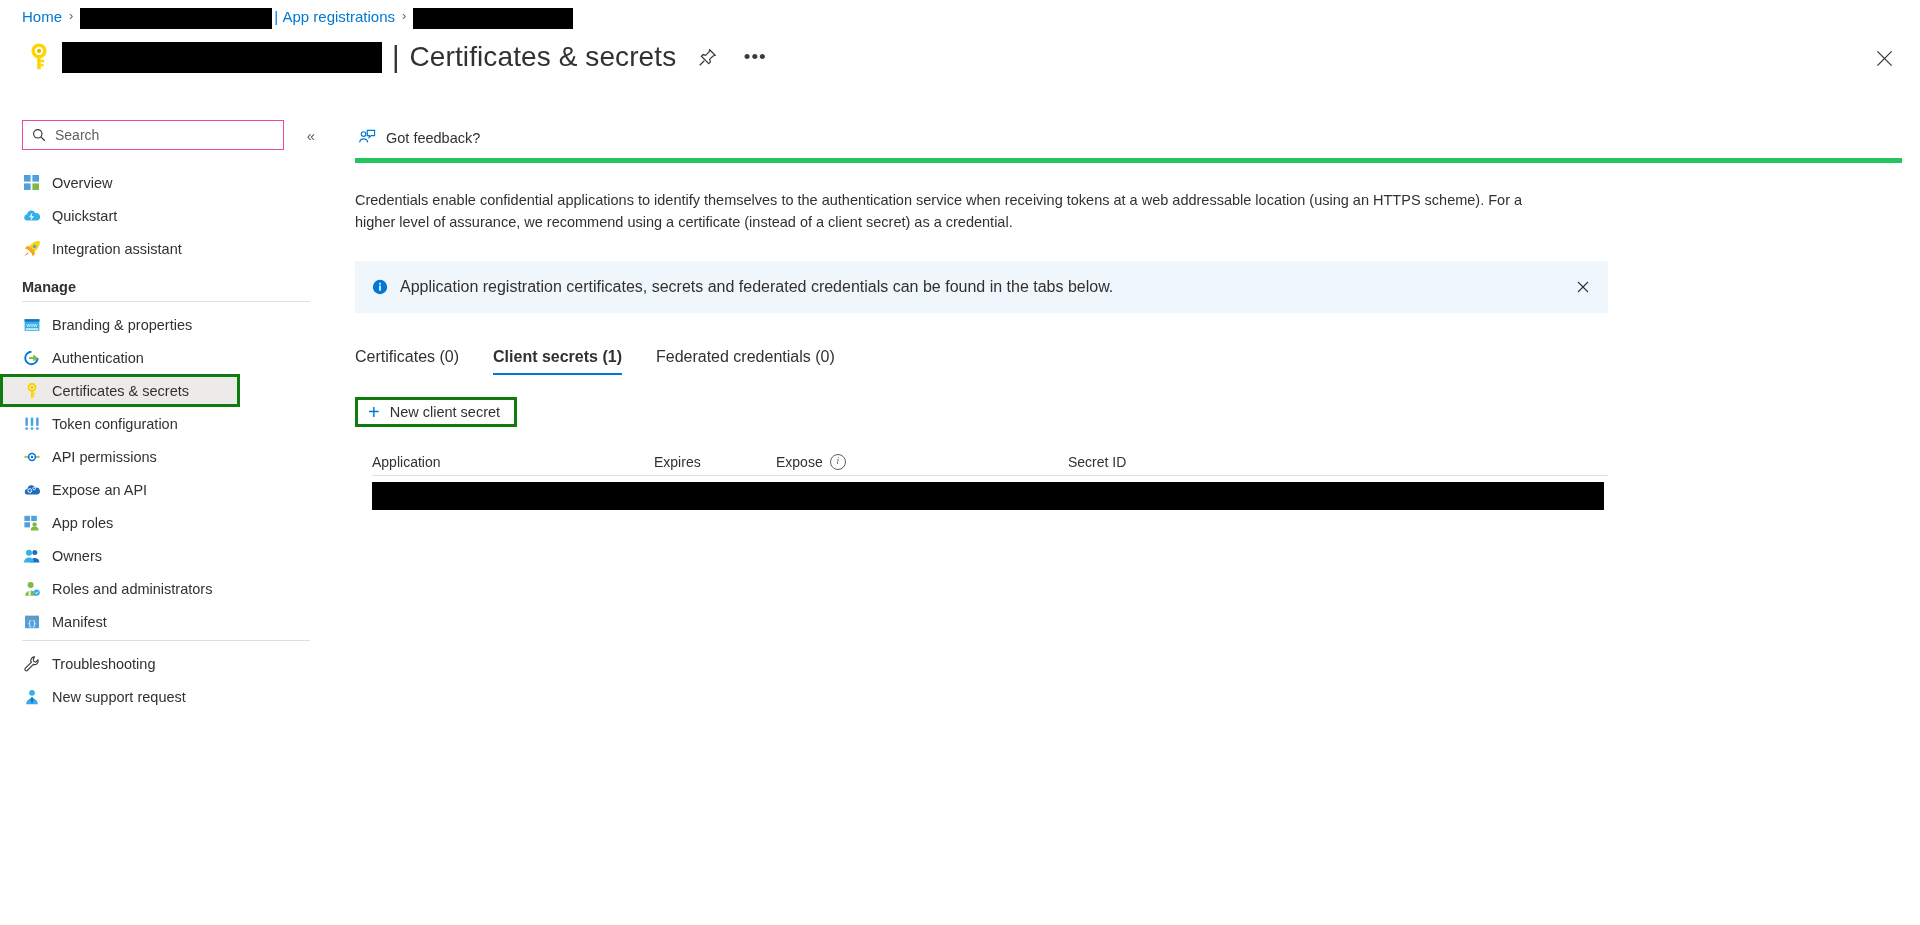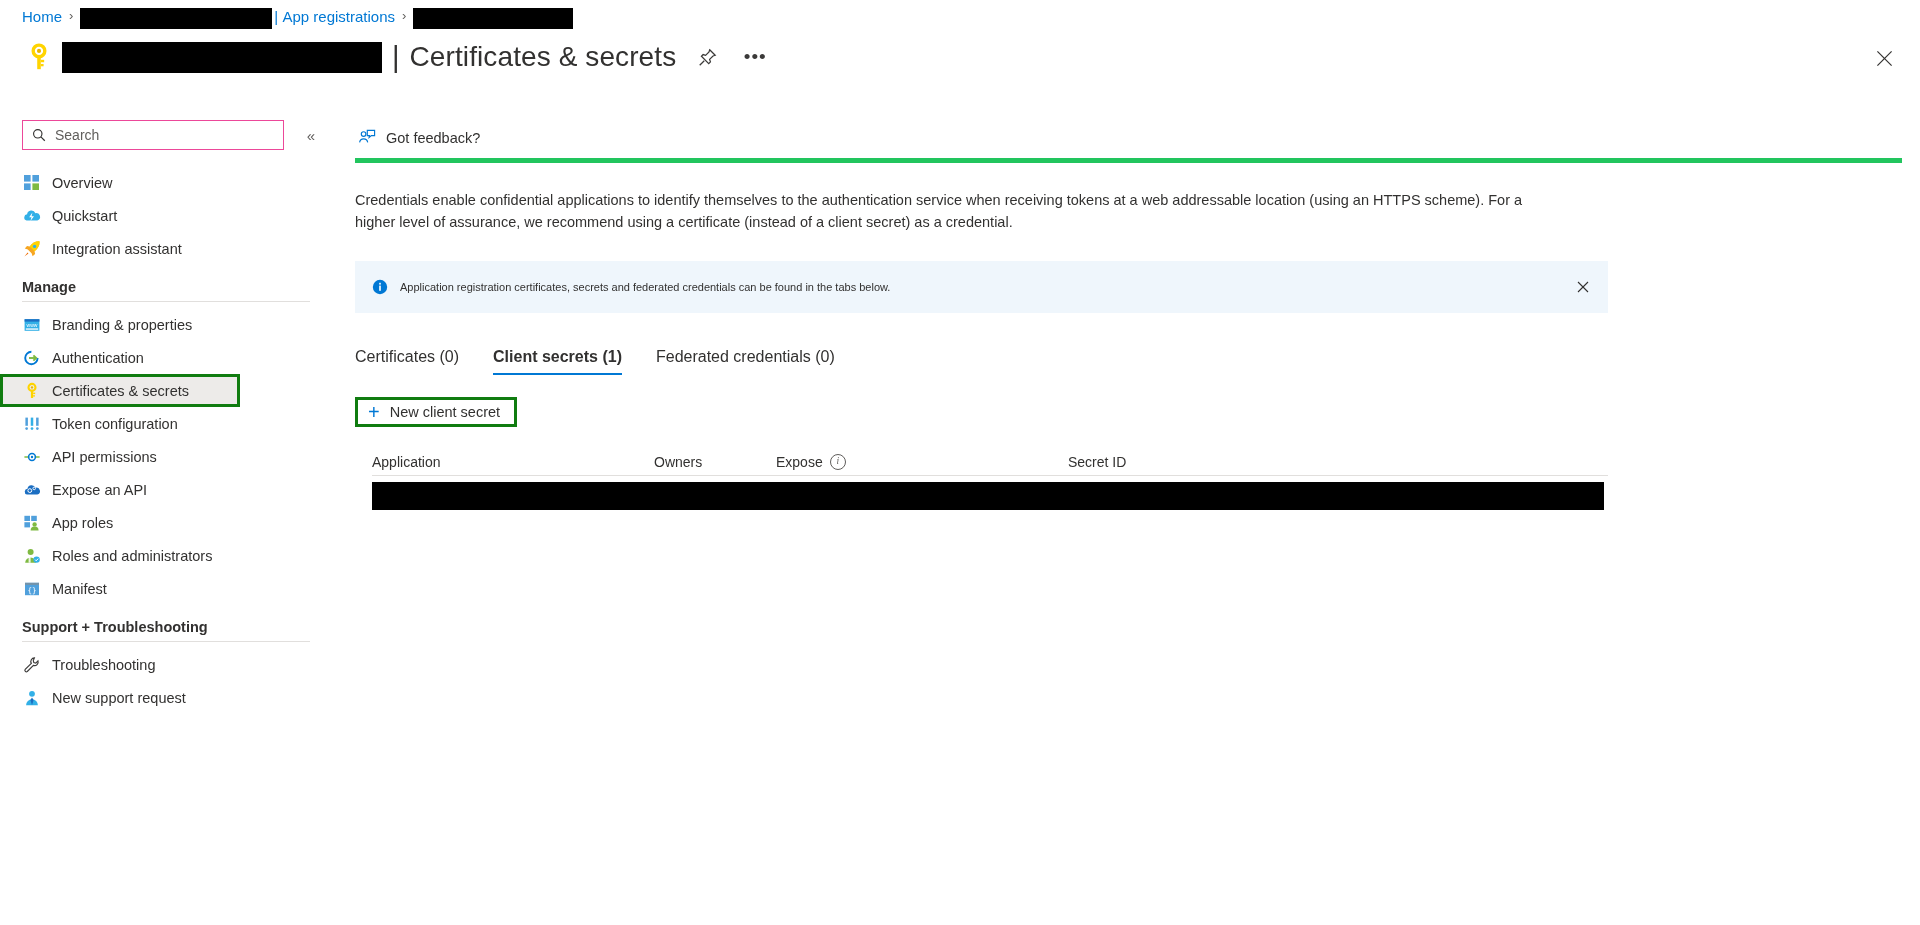--- a/index.html
+++ b/index.html
@@ -263,21 +263,21 @@
   .info-icon {
     width: 17px;
     height: 17px;
     margin-right: 12px;
     flex: 0 0 auto;
     display: flex;
     align-items: center;
     justify-content: center;
   }
   .info-text {
-    font-size: 11px;
+    font-size: 16px;
     color: #323130;
     line-height: 20px;
   }
   .banner-close {
     position: absolute;
     right: 14px;
     top: 50%;
     transform: translateY(-50%);
     width: 22px;
     height: 22px;
@@ -565,20 +565,31 @@
         <rect x="1.4" y="1.8" width="5.6" height="5.2" fill="#50a0dc"></rect>
         <rect x="8.2" y="1.8" width="5.6" height="5.2" fill="#50a0dc"></rect>
         <rect x="1.4" y="8.2" width="5.6" height="5.2" fill="#50a0dc"></rect>
         <circle cx="11.6" cy="10.4" r="2.2" fill="#7fba42"></circle>
         <path d="M7.6 16.4 a4 4 0 0 1 8 0 Z" fill="#7fba42"></path>
       </svg>
     </span>
     <span class="nav-label">App roles</span>
   </div>
 
+  <div class="nav-item">
+    <span class="nav-icon">
+      <svg width="18" height="18" viewBox="0 0 18 18">
+        <circle cx="11.8" cy="5.4" r="2.5" fill="#1b6ec2"></circle>
+        <path d="M7.2 15.6 a4.6 4.6 0 0 1 9.2 0 Z" fill="#1b6ec2"></path>
+        <circle cx="6" cy="5.8" r="3" fill="#32b0e7"></circle>
+        <path d="M0.9 15.6 a5.1 5.1 0 0 1 10.2 0 Z" fill="#32b0e7"></path>
+      </svg>
+    </span>
+    <span class="nav-label">Owners</span>
+  </div>
 
   <div class="nav-item">
     <span class="nav-icon">
       <svg width="18" height="18" viewBox="0 0 18 18">
         <circle cx="7.6" cy="5" r="3" fill="#7fba42"></circle>
         <path d="M2.2 15.8 a5.4 5.4 0 0 1 10.8 0 Z" fill="#7fba42"></path>
         <path d="M7.6 9 L7.6 15.8 L5.6 15.8 L5.6 9.6 Z" fill="#ffffff" opacity="0.85"></path>
         <circle cx="13.6" cy="12.6" r="3.2" fill="#32b0e7"></circle>
         <path d="M12.1 12.6 l1.1 1.2 l2 -2.2" stroke="#ffffff" stroke-width="1" fill="none"></path>
       </svg>
@@ -590,21 +601,20 @@
     <span class="nav-icon">
       <svg width="18" height="18" viewBox="0 0 18 18">
         <rect x="2" y="2.8" width="14" height="12.4" fill="#50a0dc"></rect>
         <rect x="2" y="2.8" width="14" height="2.1" fill="#7693a8"></rect>
         <text x="9" y="12.6" font-size="7.6" fill="#ffffff" text-anchor="middle" font-family="monospace">{}</text>
       </svg>
     </span>
     <span class="nav-label">Manifest</span>
   </div>
 
-  <div class="nav-group-title">Support + Troubleshooting</div>
   <div class="nav-divider"></div>
 
   <div class="nav-item">
     <span class="nav-icon">
       <svg width="18" height="18" viewBox="0 0 18 18" fill="none" stroke="#3b3a39" stroke-width="1.15">
         <path d="M11.4 1.9 a3.6 3.6 0 0 0 -3.1 5.4 L2.2 13.4 a1.5 1.5 0 0 0 2.1 2.1 l6.1 -6.1 a3.6 3.6 0 0 0 4.6 -4.5 l-2.2 2.2 l-2 -0.5 l-0.5 -2 Z"></path>
       </svg>
     </span>
     <span class="nav-label">Troubleshooting</span>
   </div>
@@ -665,21 +675,21 @@
   <div class="new-secret-wrap">
     <div class="new-secret-btn">
       <span class="plus-icon">+</span>
       <span>New client secret</span>
     </div>
   </div>
 
   <div class="secret-table">
     <div class="table-head">
       <div class="th-desc">Application</div>
-      <div class="th-expires">Owners</div>
+      <div class="th-expires">Expires</div>
       <div class="th-value">
         <span>Expose</span>
         <span class="info-circle">i</span>
       </div>
       <div class="th-secretid">Secret ID</div>
     </div>
     <div class="table-sep"></div>
     <div class="table-row-redacted"></div>
   </div>
 

